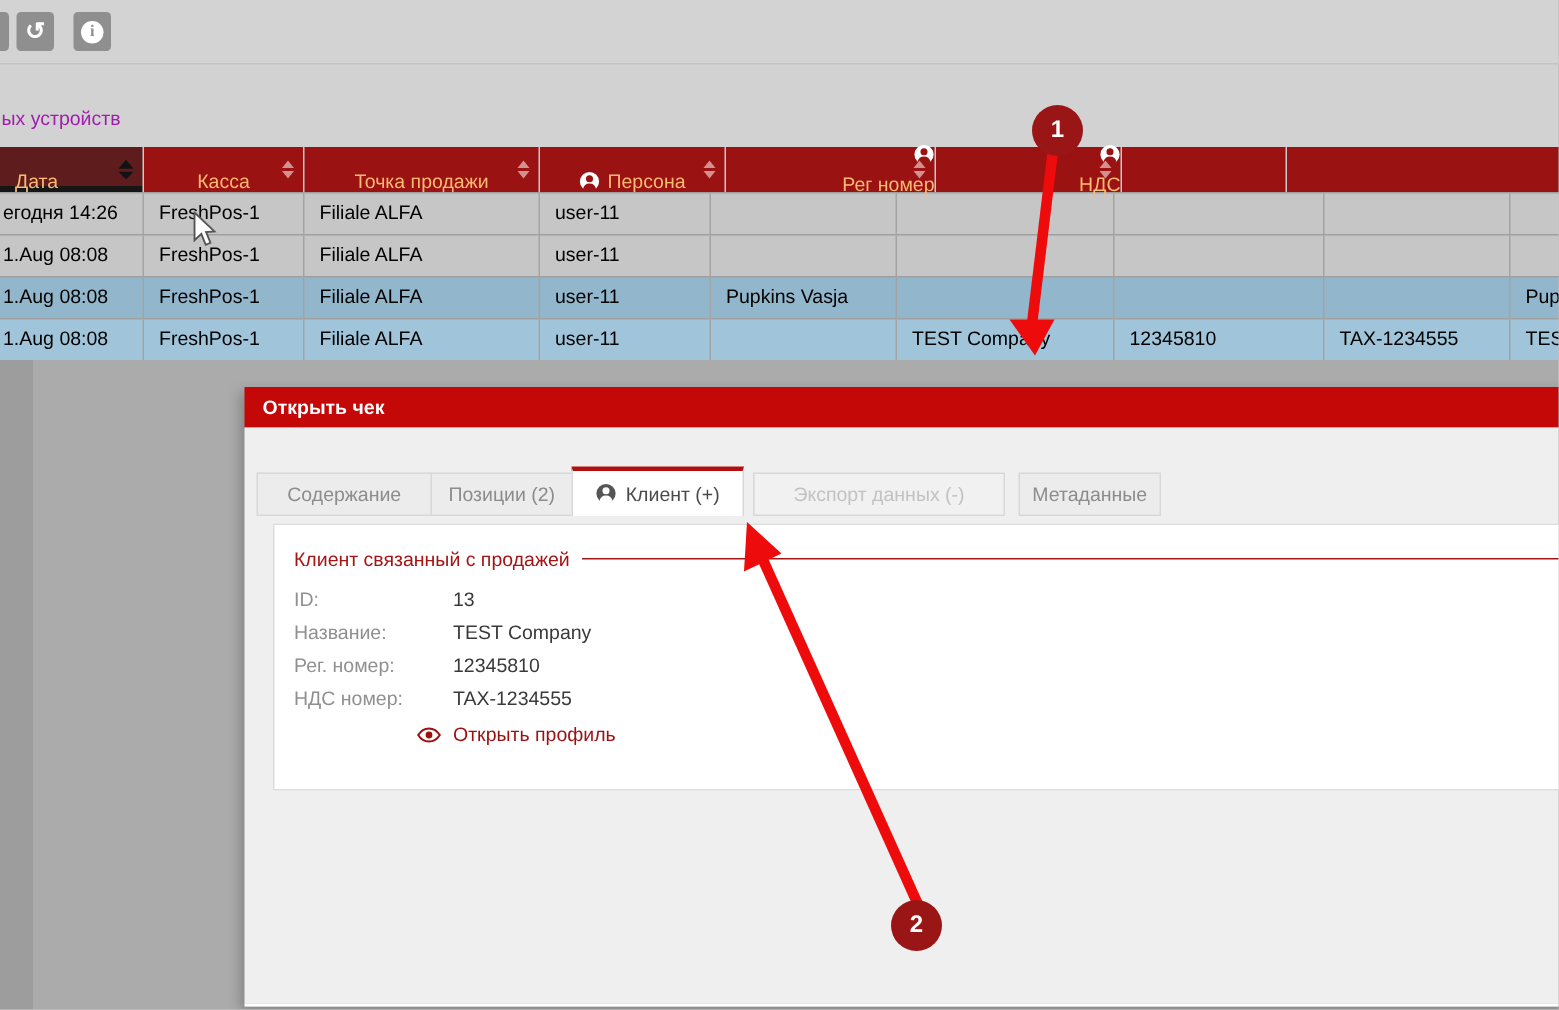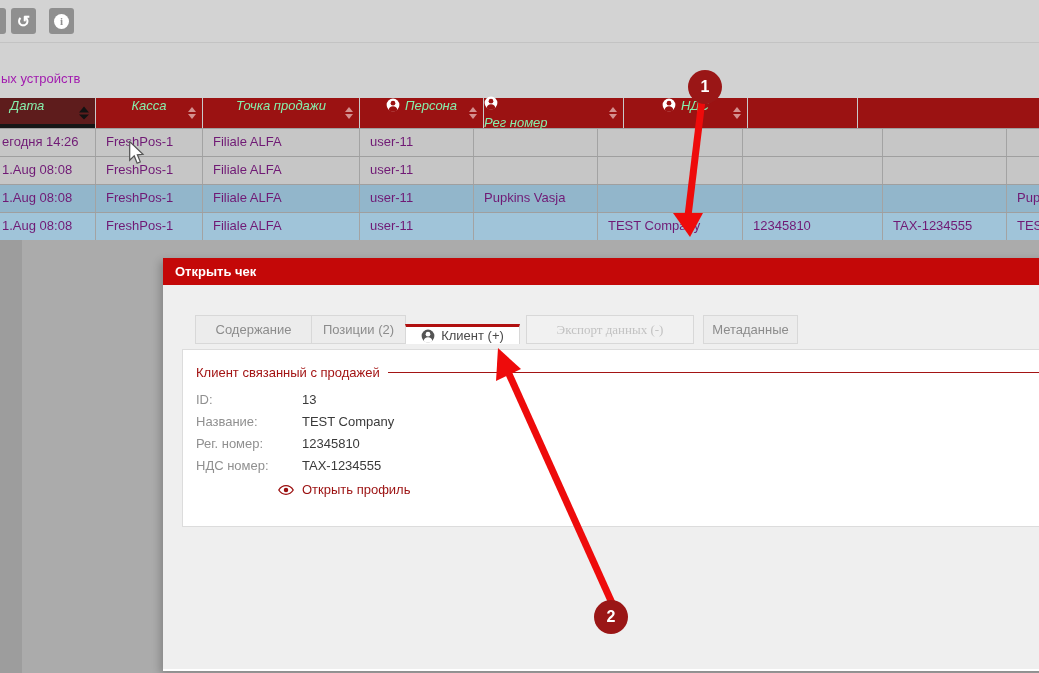--- a/index.html
+++ b/index.html
@@ -14,53 +14,53 @@
   .tbtn.partial{left:-19px;}
   .tbtn.b2{left:11px;font-size:16px;font-weight:bold;}
   .tbtn.b3{left:49px;}
   .infodot{width:15px;height:15px;border-radius:50%;background:#fff;color:#8f8f8f;font-weight:bold;font-size:11px;
            display:flex;align-items:center;justify-content:center;font-family:"Liberation Serif",serif;}
   .caption{position:absolute;left:1px;top:71px;color:#a21caf;}
 
   
   .table{position:absolute;left:0;top:98px;width:1117px;}
   .thead{display:flex;height:30px;background:#9b1212;}
-  .th{position:relative;box-sizing:border-box;display:flex;align-items:flex-start;justify-content:center;gap:5px;
-      color:#86efac;border-right:1px solid #c9c9c9;cursor:pointer;white-space:nowrap;font-style:italic;}
+  .th{position:relative;box-sizing:border-box;display:flex;align-items:flex-end;justify-content:center;gap:5px;
+      color:#fdba74;border-right:1px solid #c9c9c9;cursor:pointer;white-space:nowrap;}
   .th.sorted{background:#5e1c1c;box-shadow:inset 0 -4px 0 #161616;justify-content:flex-start;padding-left:10px;}
   .arr{position:absolute;right:6px;top:50%;transform:translateY(-50%);display:flex;flex-direction:column;gap:2px;align-items:center;}
   .arr b{display:block;width:0;height:0;border-left:4px solid transparent;border-right:4px solid transparent;}
   .arr .au{border-bottom:5px solid #d4908f;}
   .arr .ad{border-top:5px solid #d4908f;}
   .sorted .arr b{border-left-width:5px;border-right-width:5px;}
   .sorted .au{border-bottom:6px solid #121212;}
   .sorted .ad{border-top:5px solid #121212;}
   .picon{display:flex;align-items:center;}
   .tr{display:flex;height:28px;background:#c6c6c6;border-top:1px solid #9f9f9f;box-sizing:border-box;cursor:default;}
-  .td{box-sizing:border-box;padding:0 4px 0 10px;line-height:26px;color:#701a75;border-right:1px solid #a3a3a3;
+  .td{box-sizing:border-box;padding:0 4px 0 10px;line-height:26px;color:#000000;border-right:1px solid #a3a3a3;
       overflow:hidden;white-space:nowrap;}
   .td.first{padding-left:2px;}
   .tr.hl{background:#92b6cb;}
   .tr.hl + .tr.hl{background:#a0c4d9;}
 
   
   .dim{position:absolute;left:0;top:240px;width:100%;height:433px;background:#ababab;}
   .dimstrip{position:absolute;left:0;top:240px;width:22px;height:433px;background:#9d9d9d;}
 
   
   .modal{position:absolute;left:163px;top:258px;width:892px;height:413px;box-shadow:-3px 3px 8px rgba(0,0,0,.22);}
   .mhead{height:27px;background:#c40808;color:#fff;font-weight:bold;line-height:27px;padding-left:12px;}
   .mbody{position:absolute;left:0;top:27px;right:0;bottom:2px;background:#efefef;}
   .mfoot{position:absolute;left:0;bottom:0;width:100%;height:2px;background:#fff;}
-  .tabs{position:absolute;left:32px;top:26px;height:33px;display:flex;align-items:flex-end;}
+  .tabs{position:absolute;left:8px;top:26px;height:33px;display:flex;align-items:flex-end;}
   .tab{box-sizing:border-box;height:29px;line-height:27px;background:#ececec;border:1px solid #d8d8d8;
        color:#8c8c8c;text-align:center;cursor:pointer;white-space:nowrap;}
-  .tab.active{height:20px;background:#fff;border-top:3px solid #b00f0f;border-bottom:none;color:#4a4a4a;
+  .tab.active{height:33px;background:#fff;border-top:3px solid #b00f0f;border-bottom:none;color:#4a4a4a;
        position:relative;z-index:2;display:flex;align-items:center;justify-content:center;gap:6px;}
-  .tab.disabled{color:#c2c2c2;background:#f1f1f1;font-family:Liberation Serif, serif;}
+  .tab.disabled{color:#c2c2c2;background:#f1f1f1;}
   .panel{position:absolute;left:19px;top:64px;right:-6px;height:178px;background:#fff;border:1px solid #dcdcdc;box-sizing:border-box;}
   .sect{display:flex;align-items:center;margin:15px 0 0 13px;}
   .sect-t{color:#a31414;white-space:nowrap;}
   .sect-line{flex:1;border-top:1px solid #a31414;margin-left:8px;}
   .fields{margin-top:9px;}
   .field{display:flex;height:22px;line-height:22px;}
   .flabel{width:98px;margin-left:13px;text-align:left;color:#909090;}
   .fvalue{margin-left:8px;color:#3a3a3a;}
   .linkrow{margin-top:2px;}
   .eyewrap{display:flex;justify-content:flex-end;align-items:center;}
@@ -136,21 +136,21 @@
               <circle cx="8" cy="5.9" r="2.7" fill="#9b1212"></circle>
               <path d="M3 13.7 a5.1 5.3 0 0 1 10 0 a7.3 7.3 0 0 1 -10 0" fill="#9b1212"></path>
             </svg>
           </span>
           <span>Рег номер</span>
           <span class="arr">
             <b class="au"></b>
             <b class="ad"></b>
           </span>
         </div>
-        <div class="th" style="width: 124px;">
+        <div class="th" style="width: 124px; flex-direction: column;">
           <span class="picon">
             <svg width="14" height="14" viewBox="0 0 16 16">
               <circle cx="8" cy="8" r="7.3" fill="#ffffff"></circle>
               <circle cx="8" cy="5.9" r="2.7" fill="#9b1212"></circle>
               <path d="M3 13.7 a5.1 5.3 0 0 1 10 0 a7.3 7.3 0 0 1 -10 0" fill="#9b1212"></path>
             </svg>
           </span>
           <span>НДС</span>
           <span class="arr">
             <b class="au"></b>

